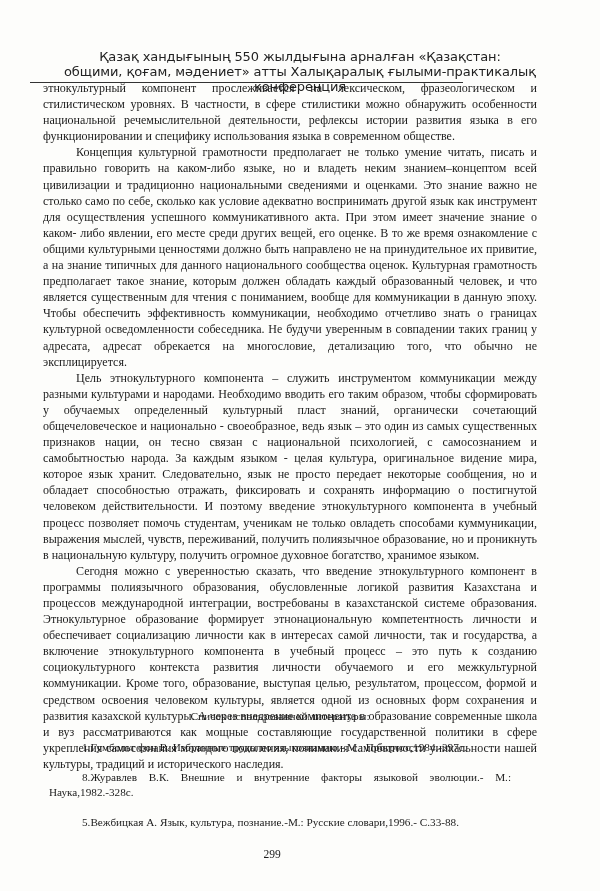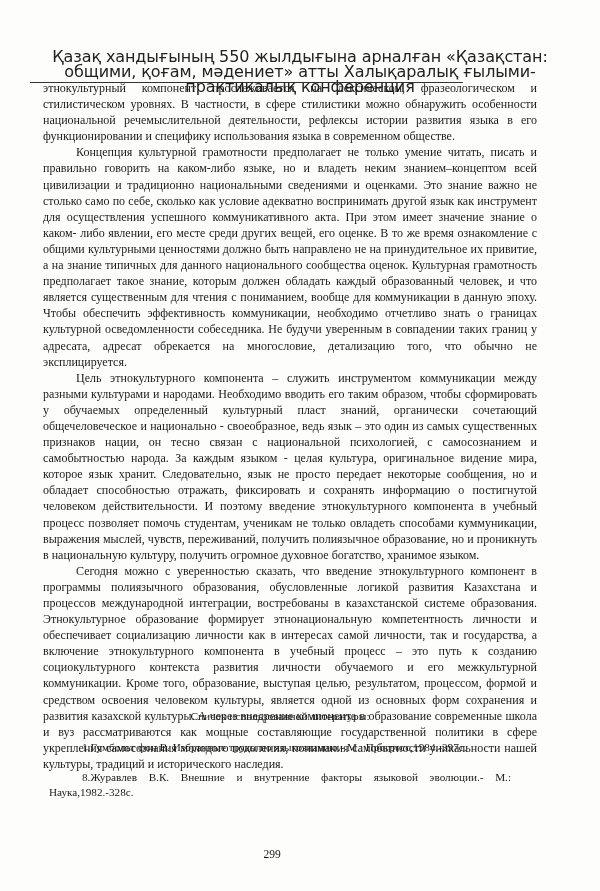--- a/index.html
+++ b/index.html
@@ -9,21 +9,21 @@
     font-family: "Liberation Serif", "DejaVu Serif", serif;
     color: #1b1b1b;
     position: relative;
     overflow: hidden;
   }
   .page { position: absolute; left: 0; top: 0; width: 600px; height: 891px; }
   .header {
     position: absolute; top: 49px; left: 30px; width: 540px;
     text-align: center;
     font-family: "DejaVu Sans", "Liberation Sans", sans-serif;
-    font-size: 16px; line-height: 15px; color: #222;
+    font-size: 13px; line-height: 15px; color: #222;
     letter-spacing: -0.1px;
   }
   .header-rule {
     position: absolute; top: 82px; left: 30px; width: 433px;
     border-top: 1.4px solid #333;
   }
   .body-text {
     position: absolute; top: 80px; left: 43px; width: 494px;
     font-size: 12px; line-height: 16.1px;
     text-align: justify;
@@ -60,16 +60,17 @@
     <p>этнокультурный компонент прослеживается на лексическом, фразеологическом и стилистическом уровнях. В частности, в сфере стилистики можно обнаружить особенности национальной речемыслительной деятельности, рефлексы истории развития языка в его функционировании и специфику использования языка в современном обществе.</p>
     <p class="indent">Концепция культурной грамотности предполагает не только умение читать, писать и правильно говорить на каком-либо языке, но и владеть неким знанием–концептом всей цивилизации и традиционно национальными сведениями и оценками. Это знание важно не столько само по себе, сколько как условие адекватно воспринимать другой язык как инструмент для осуществления успешного коммуникативного акта. При этом имеет значение знание о каком- либо явлении, его месте среди других вещей, его оценке. В то же время ознакомление с общими культурными ценностями должно быть направлено не на принудительное их привитие, а на знание типичных для данного национального сообщества оценок. Культурная грамотность предполагает такое знание, которым должен обладать каждый образованный человек, и что является существенным для чтения с пониманием, вообще для коммуникации в данную эпоху. Чтобы обеспечить эффективность коммуникации, необходимо отчетливо знать о границах культурной осведомленности собеседника. Не будучи уверенным в совпадении таких границ у адресата, адресат обрекается на многословие, детализацию того, что обычно не эксплицируется.</p>
     <p class="indent">Цель этнокультурного компонента – служить инструментом коммуникации между разными культурами и народами. Необходимо вводить его таким образом, чтобы сформировать у обучаемых определенный культурный пласт знаний, органически сочетающий общечеловеческое и национально - своеобразное, ведь язык – это один из самых существенных признаков нации, он тесно связан с национальной психологией, с самосознанием и самобытностью народа. За каждым языком - целая культура, оригинальное видение мира, которое язык хранит. Следовательно, язык не просто передает некоторые сообщения, но и обладает способностью отражать, фиксировать и сохранять информацию о постигнутой человеком действительности. И поэтому введение этнокультурного компонента в учебный процесс позволяет помочь студентам, ученикам не только овладеть способами куммуникации, выражения мыслей, чувств, переживаний, получить полиязычное образование, но и проникнуть в национальную культуру, получить огромное духовное богатство, хранимое языком.</p>
     <p class="indent">Сегодня можно с уверенностью сказать, что введение этнокультурного компонент в программы полиязычного образования, обусловленные логикой развития Казахстана и процессов международной интеграции, востребованы в казахстанской системе образования. Этнокультурное образование формирует этнонациональную компетентность личности и обеспечивает социализацию личности как в интересах самой личности, так и государства, а включение этнокультурного компонента в учебный процесс – это путь к созданию социокультурного контекста развития личности обучаемого и его межкультурной коммуникации. Кроме того, образование, выступая целью, результатом, процессом, формой и средством освоения человеком культуры, является одной из основных форм сохранения и развития казахской культуры. А через внедрение компонента в образование современные школа и вуз рассматриваются как мощные составляющие государственной политики в сфере укрепления самосознания молодого поколения, понимания самобытности уникальности нашей культуры, традиций и исторического наследия.</p>
   </div>
 
   <div class="refs">
     <div class="refs-title">Список использованной литературы:</div>
     <p>1.Гумбольт фон В. Избранные труды по языкознанию.- М.: Прогресс,1984.-397с.</p>
     <p>8.Журавлев В.К. Внешние и внутренние факторы языковой эволюции.- М.: Наука,1982.-328с.</p>
+    <p>5.Вежбицкая А. Язык, культура, познание.-М.: Русские словари,1996.- С.33-88.</p>
   </div>
 
   <div class="page-number">299</div>
 </div>
 
 </body></html>

